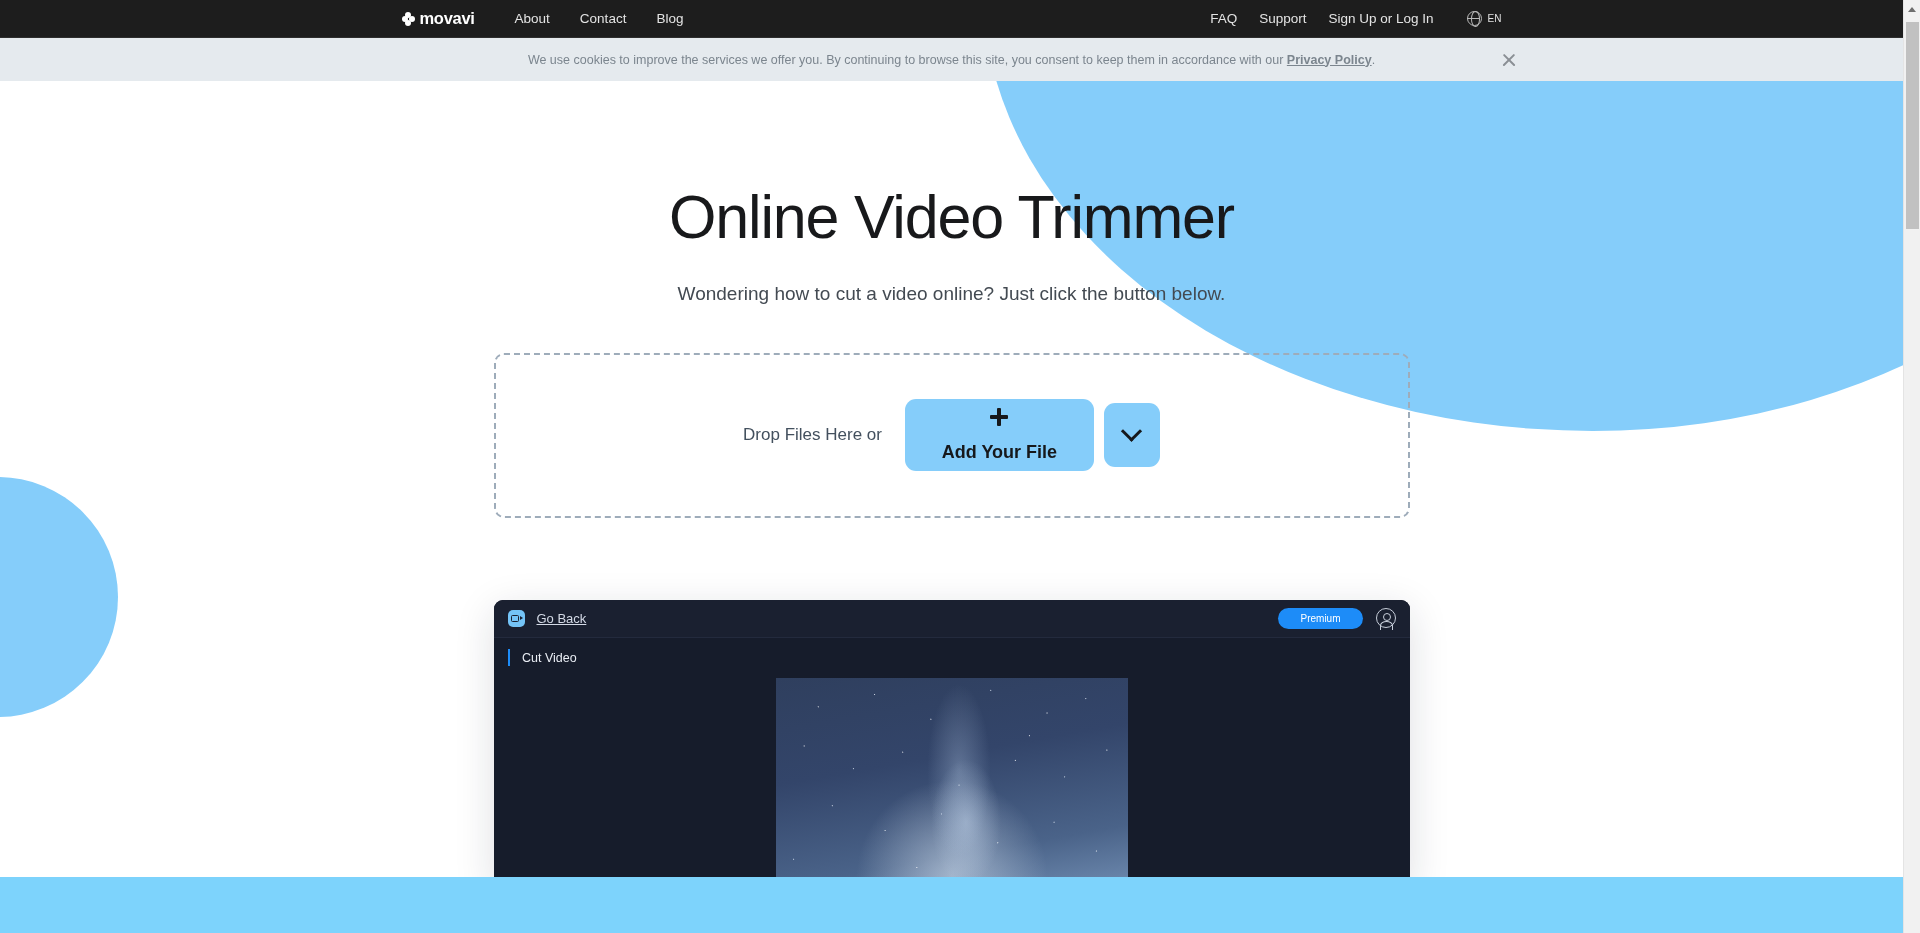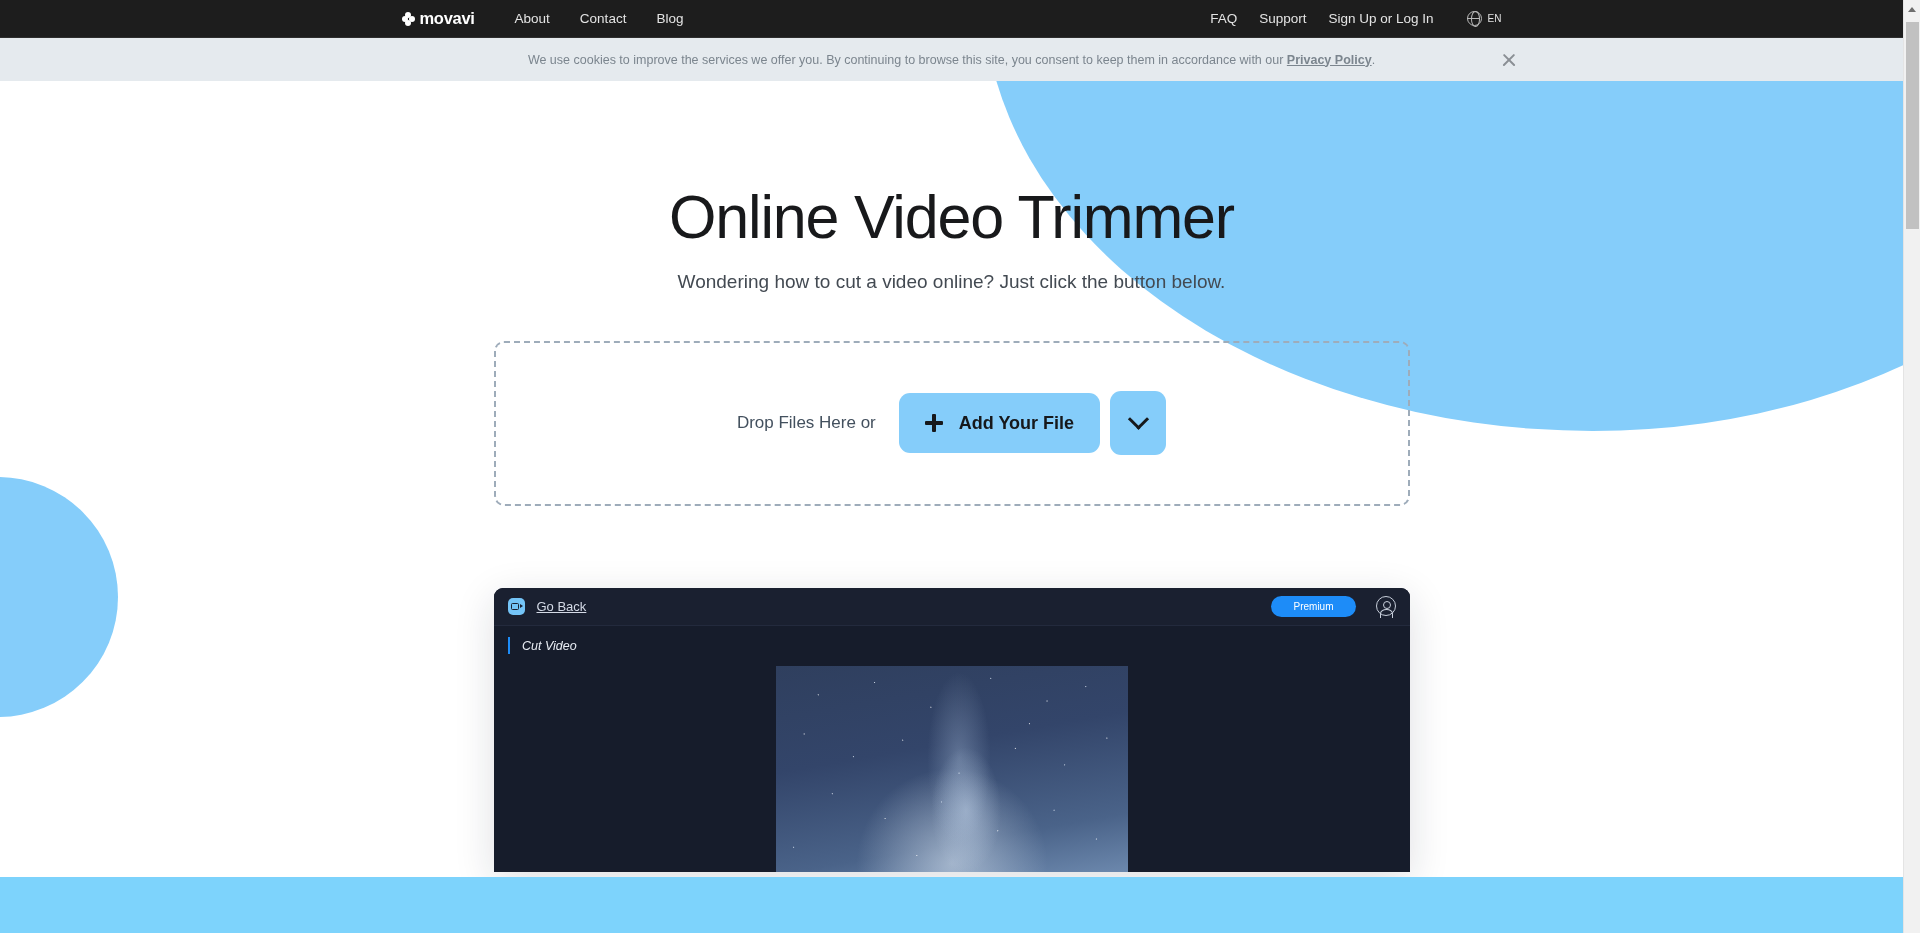--- a/index.html
+++ b/index.html
@@ -284,21 +284,21 @@
   }
   .hero-title {
     margin-top: 104px;
     font-size: 61px;
     font-weight: 400;
     color: #18191b;
     letter-spacing: -1.2px;
     line-height: 1.08;
   }
   .hero-sub {
-    margin-top: 20px;
+    margin-top: 32px;
     font-size: 19px;
     color: #434a52;
     font-weight: 400;
   }
 
   
   .dropzone {
     position: relative;
     margin: 48px auto 0;
     width: 916px;
@@ -309,35 +309,36 @@
     align-items: center;
     justify-content: center;
     background: transparent;
   }
   .drop-label {
     font-size: 17px;
     color: #43505e;
     margin-right: 23px;
   }
   .add-file-btn {
-    height: 60px;
+    height: 72px;
     min-width: 189px;
     padding: 0 26px;
     border: none;
     border-radius: 11px;
     background: #85cdfa;
     color: #16181b;
     font-family: "Liberation Sans", sans-serif;
     font-size: 18px;
     font-weight: 700;
     display: flex;
     align-items: center;
     justify-content: center;
     gap: 16px;
     cursor: pointer;
+    flex-direction: column;
   }
   .plus-icon {
     position: relative;
     width: 18px; height: 18px;
     flex: none;
   }
   .plus-icon::before,
   .plus-icon::after {
     content: "";
     position: absolute;
@@ -410,21 +411,21 @@
   .go-back {
     color: #d4dae6;
     font-size: 13px;
     text-decoration: underline;
     cursor: pointer;
   }
   .app-top-right {
     margin-left: auto;
     display: flex;
     align-items: center;
-    gap: 20px;
+    gap: 13px;
   }
   .premium-badge {
     background: #1d8cf8;
     color: #ffffff;
     font-size: 10px;
     padding: 5px 22px;
     border-radius: 11px;
     cursor: pointer;
   }
   .avatar-icon {
@@ -464,21 +465,20 @@
     width: 2.5px;
     height: 17px;
     background: #1d8cf8;
     margin-left: 14px;
     margin-right: 12px;
     flex: none;
   }
   .section-title {
     color: #e9edf4;
     font-size: 12.5px;
-    font-style: italic;
   }
   .video-stage {
     padding: 0 0 0 0;
     display: flex;
     justify-content: center;
     background: #161c2b;
   }
   .video-frame {
     width: 352px;
     height: 206px;

